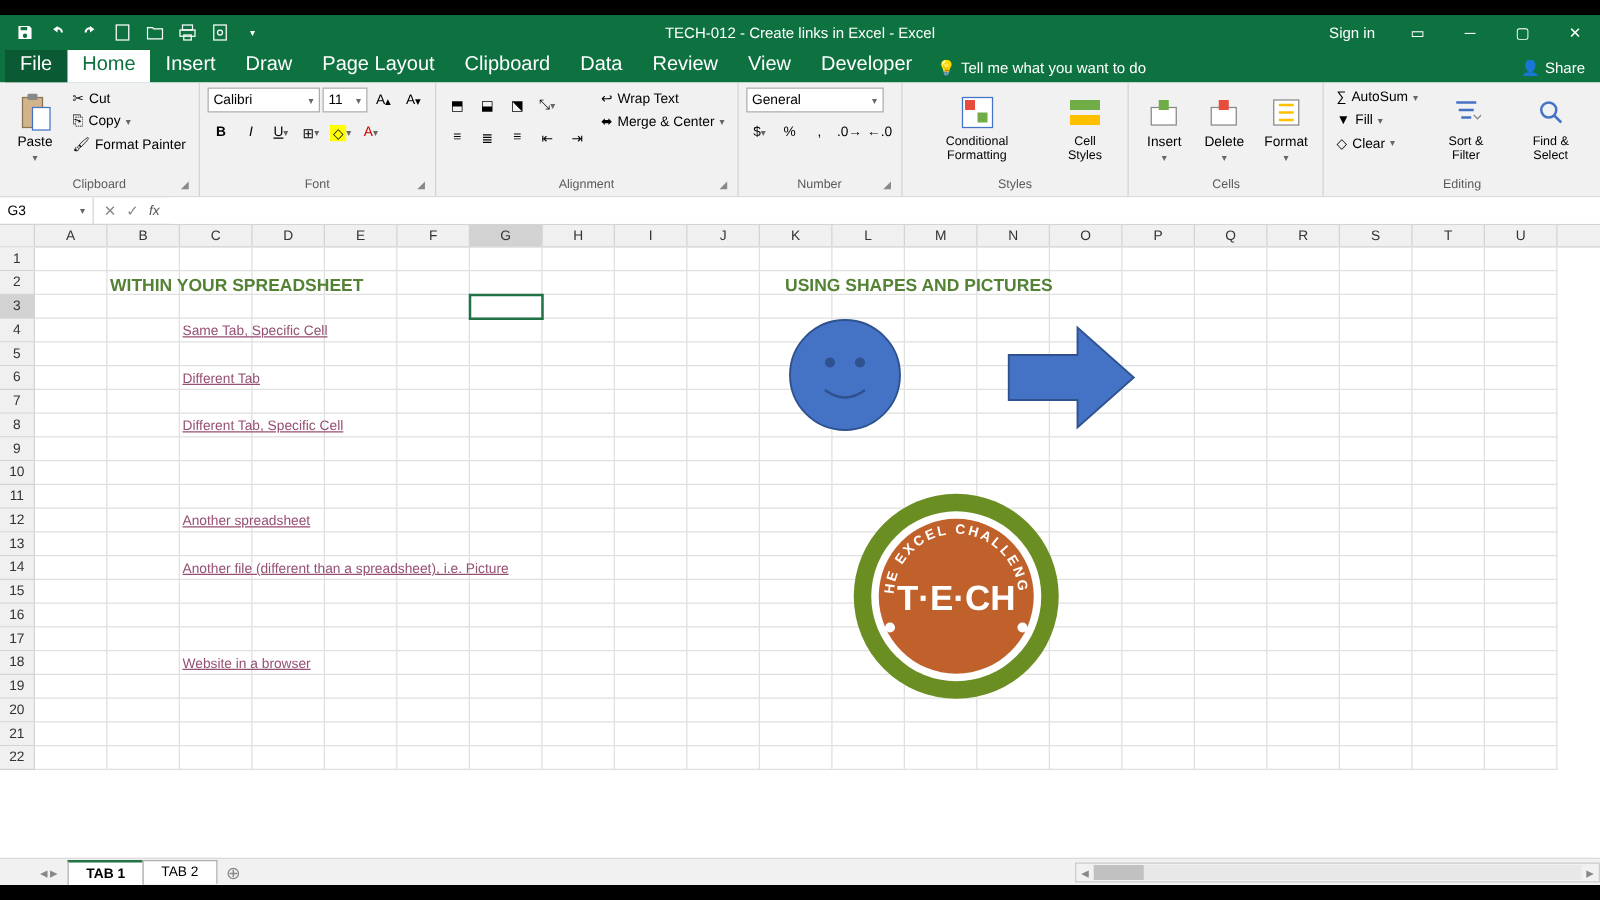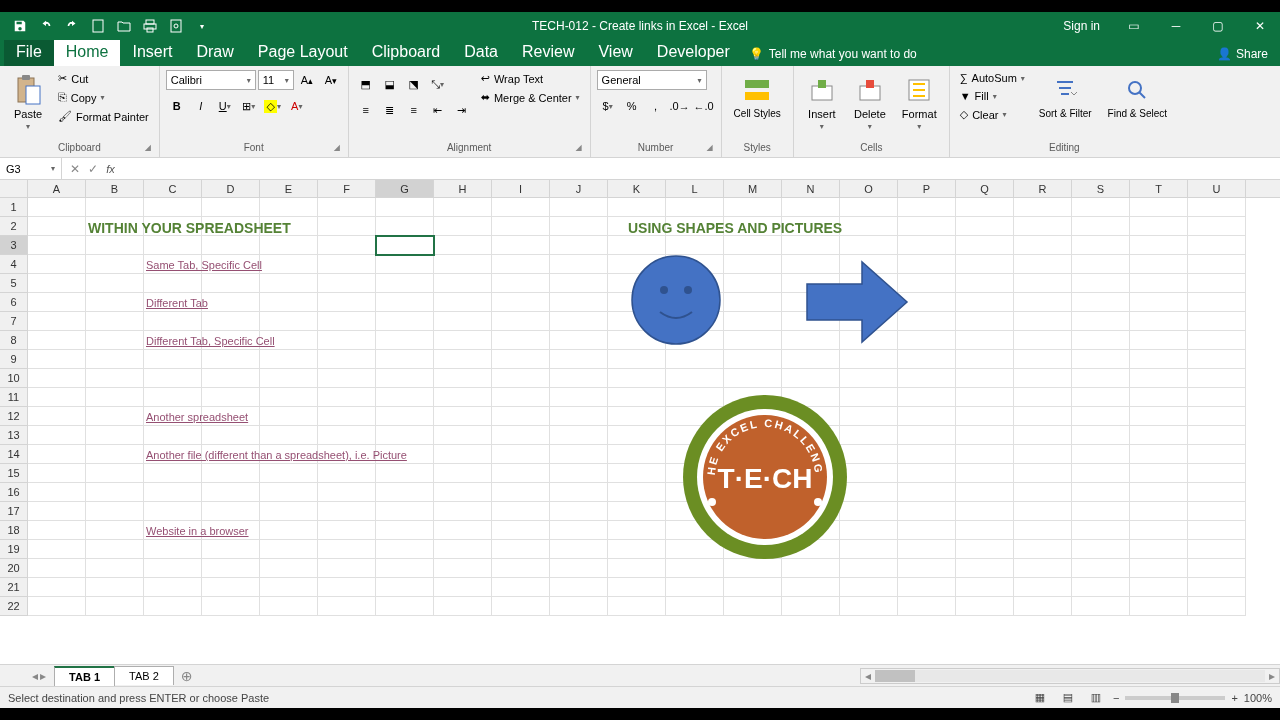--- a/index.html
+++ b/index.html
@@ -26,21 +26,21 @@
 .rg-col { display: flex; flex-direction: column; gap: 2px; }
 .rg-btn { padding: 2px 4px; font-size: 11px; display: flex; align-items: center; gap: 4px; cursor: pointer; white-space: nowrap; }
 .big-btn { display: flex; flex-direction: column; align-items: center; padding: 4px 6px; font-size: 11px; cursor: pointer; gap: 2px; }
 .big-btn .icon-box { width: 32px; height: 32px; display: flex; align-items: center; justify-content: center; }
 .combo { border: 1px solid #ababab; background: #fff; height: 20px; font-size: 11px; padding: 0 4px; display: flex; align-items: center; justify-content: space-between; }
 .font-name { width: 90px; }
 .font-size { width: 36px; }
 .icon-row { display: flex; gap: 2px; margin-top: 4px; }
 .icon-btn { width: 22px; height: 20px; display: flex; align-items: center; justify-content: center; cursor: pointer; font-size: 11px; }
 .namebox-row { background: #fff; height: 22px; border-bottom: 1px solid #d4d4d4; display: flex; align-items: center; }
-.namebox { width: 62px; border-right: 1px solid #d4d4d4; padding: 0 6px; font-size: 11px; display: flex; align-items: center; justify-content: space-between; height: 100%; }
+.namebox { width: 75px; border-right: 1px solid #d4d4d4; padding: 0 6px; font-size: 11px; display: flex; align-items: center; justify-content: space-between; height: 100%; }
 .fx-controls { display: flex; align-items: center; gap: 8px; padding: 0 8px; color: #888; }
 .fx-label { font-style: italic; font-size: 11px; color: #555; }
 .formula-input { flex: 1; border: none; outline: none; height: 100%; font-size: 11px; padding: 0 4px; }
 .grid-area { flex: 1; position: relative; overflow: hidden; background: #fff; }
 .col-headers { display: flex; height: 18px; background: #f0f0f0; border-bottom: 1px solid #d4d4d4; position: sticky; top: 0; }
 .corner { width: 28px; border-right: 1px solid #d4d4d4; background: #f0f0f0; }
 .col-h { width: 58px; text-align: center; font-size: 11px; border-right: 1px solid #d4d4d4; line-height: 18px; color: #333; }
 .col-h.sel { background: #d2d2d2; }
 .rows { position: relative; }
 .row { display: flex; height: 19px; }
@@ -273,20 +273,30 @@
       </div>
       <div class="ribbon-group-label">Number</div>
       <div class="dialog-launcher">◢</div>
     </div>
 
     <div class="ribbon-group">
       <div class="ribbon-group-content">
         <div class="big-btn">
             <div class="icon-box">
               <svg width="28" height="28">
+                <rect x="2" y="2" width="24" height="24" fill="#fff" stroke="#4472c4"></rect>
+                <rect x="4" y="4" width="8" height="8" fill="#e74c3c"></rect>
+                <rect x="14" y="14" width="8" height="8" fill="#70ad47"></rect>
+              </svg>
+            </div>
+            <span style="font-size:10px;text-align:center;line-height:1.1">Conditional Formatting</span>
+          </div>
+        <div class="big-btn">
+            <div class="icon-box">
+              <svg width="28" height="28">
                 <rect x="2" y="4" width="24" height="8" fill="#70ad47"></rect>
                 <rect x="2" y="16" width="24" height="8" fill="#ffc000"></rect>
               </svg>
             </div>
             <span style="font-size:10px;text-align:center;line-height:1.1">Cell Styles</span>
           </div>
       </div>
       <div class="ribbon-group-label">Styles</div>
     </div>
 
@@ -985,27 +995,13 @@
     <div class="new-sheet">⊕</div>
     <div class="hscroll">
       <span style="padding:0 4px;color:#888">◂</span>
       <div style="flex:1;background:#e8e8e8;height:12px;position:relative">
           <div style="position:absolute;left:0;width:40px;height:12px;background:#c1c1c1"></div>
         </div>
       <span style="padding:0 4px;color:#888">▸</span>
     </div>
   </div>
 
-  <div class="statusbar">
-    <span>Select destination and press ENTER or choose Paste</span>
-    <div class="status-right">
-      <div class="view-btn">▦</div>
-      <div class="view-btn">▤</div>
-      <div class="view-btn">▥</div>
-      <span>−</span>
-      <div class="zoom-slider">
-          <div class="zoom-thumb"></div>
-        </div>
-      <span>+</span>
-      <span>100%</span>
-    </div>
-  </div>
 </div>
 
 </body></html>

